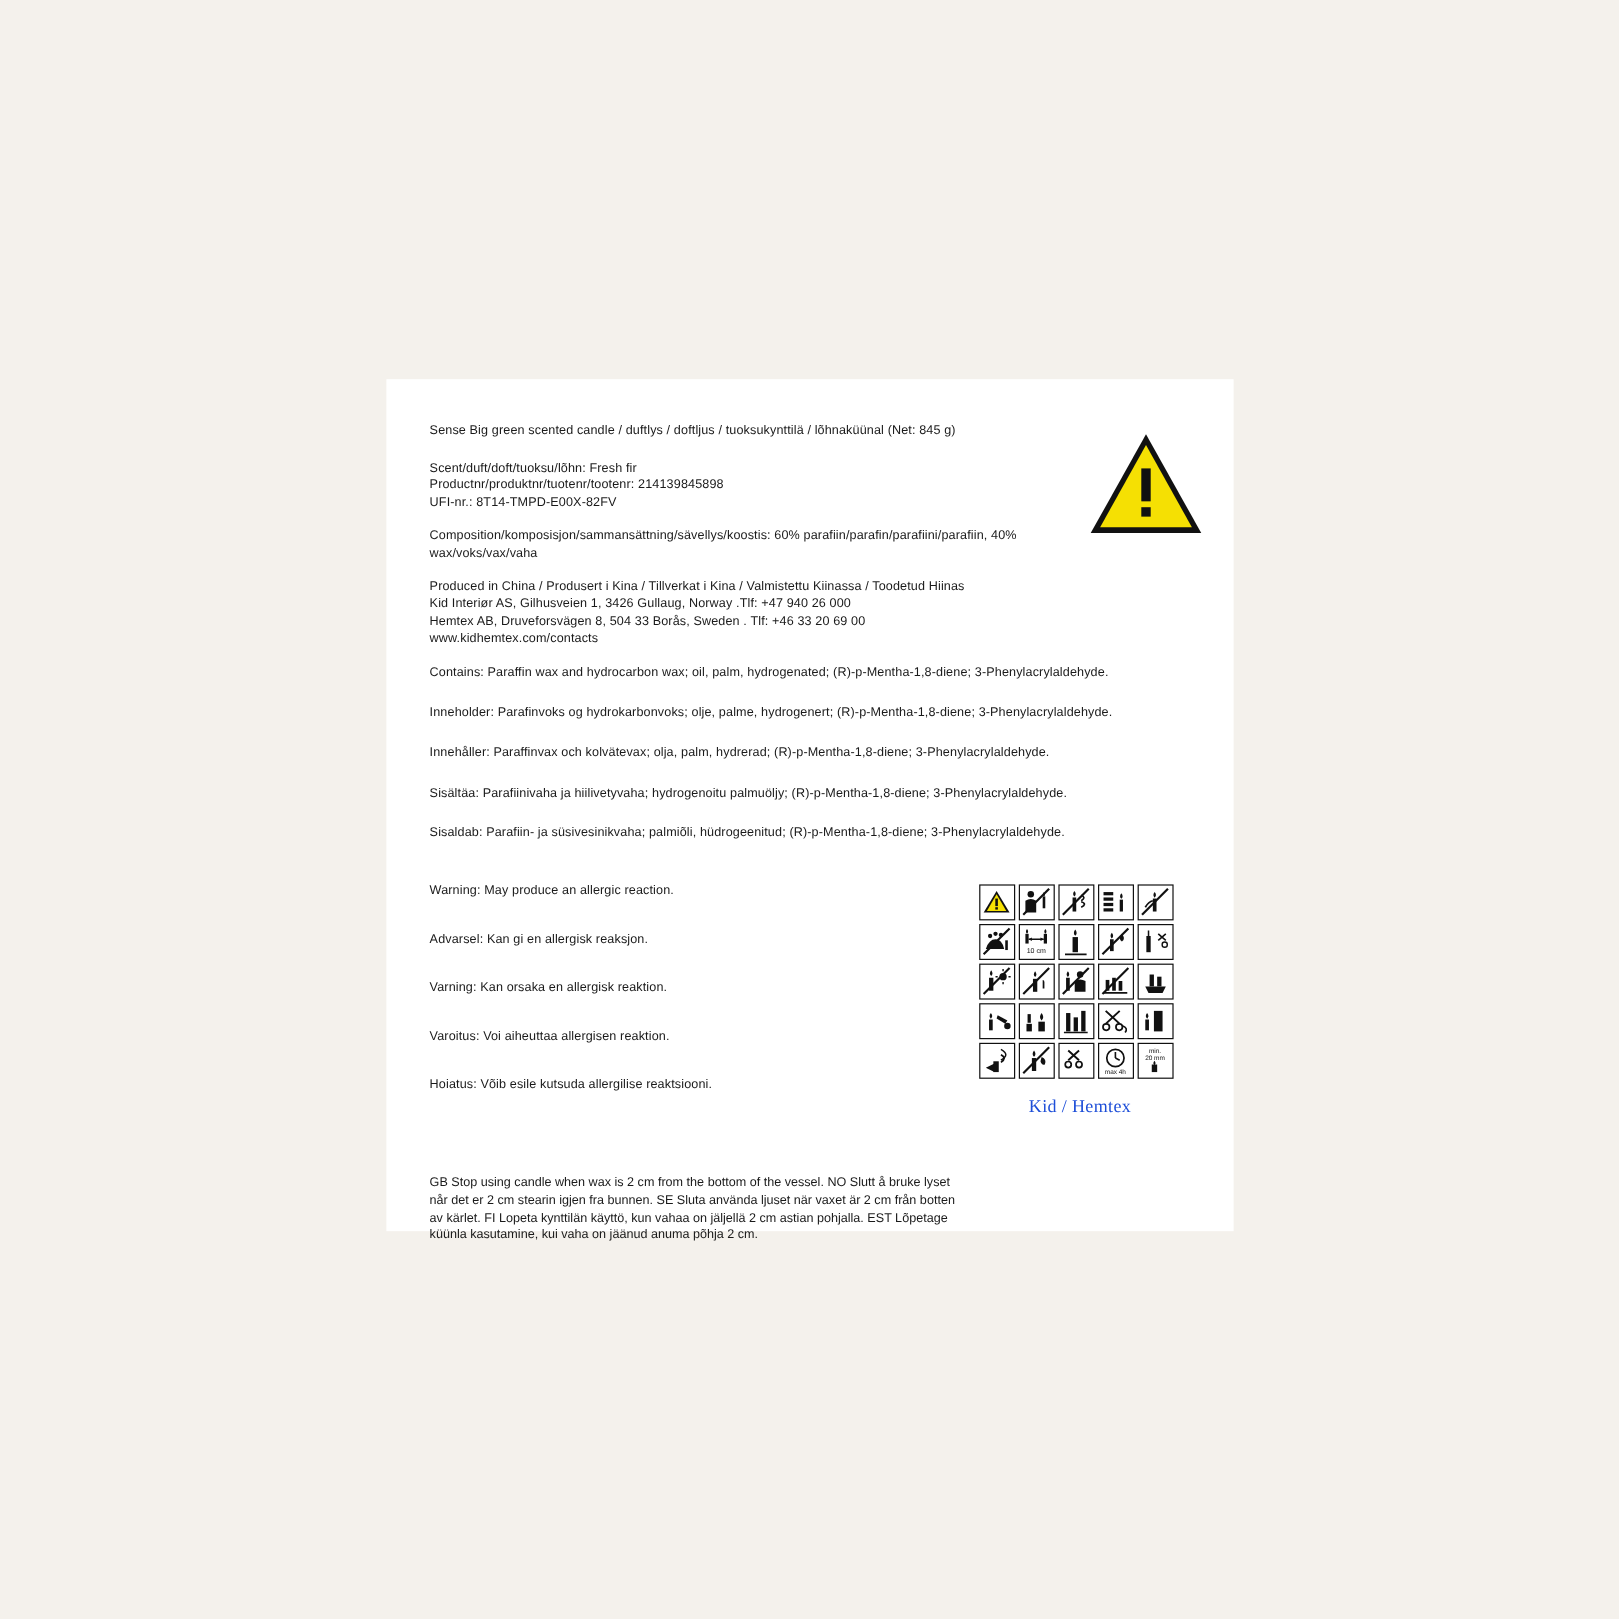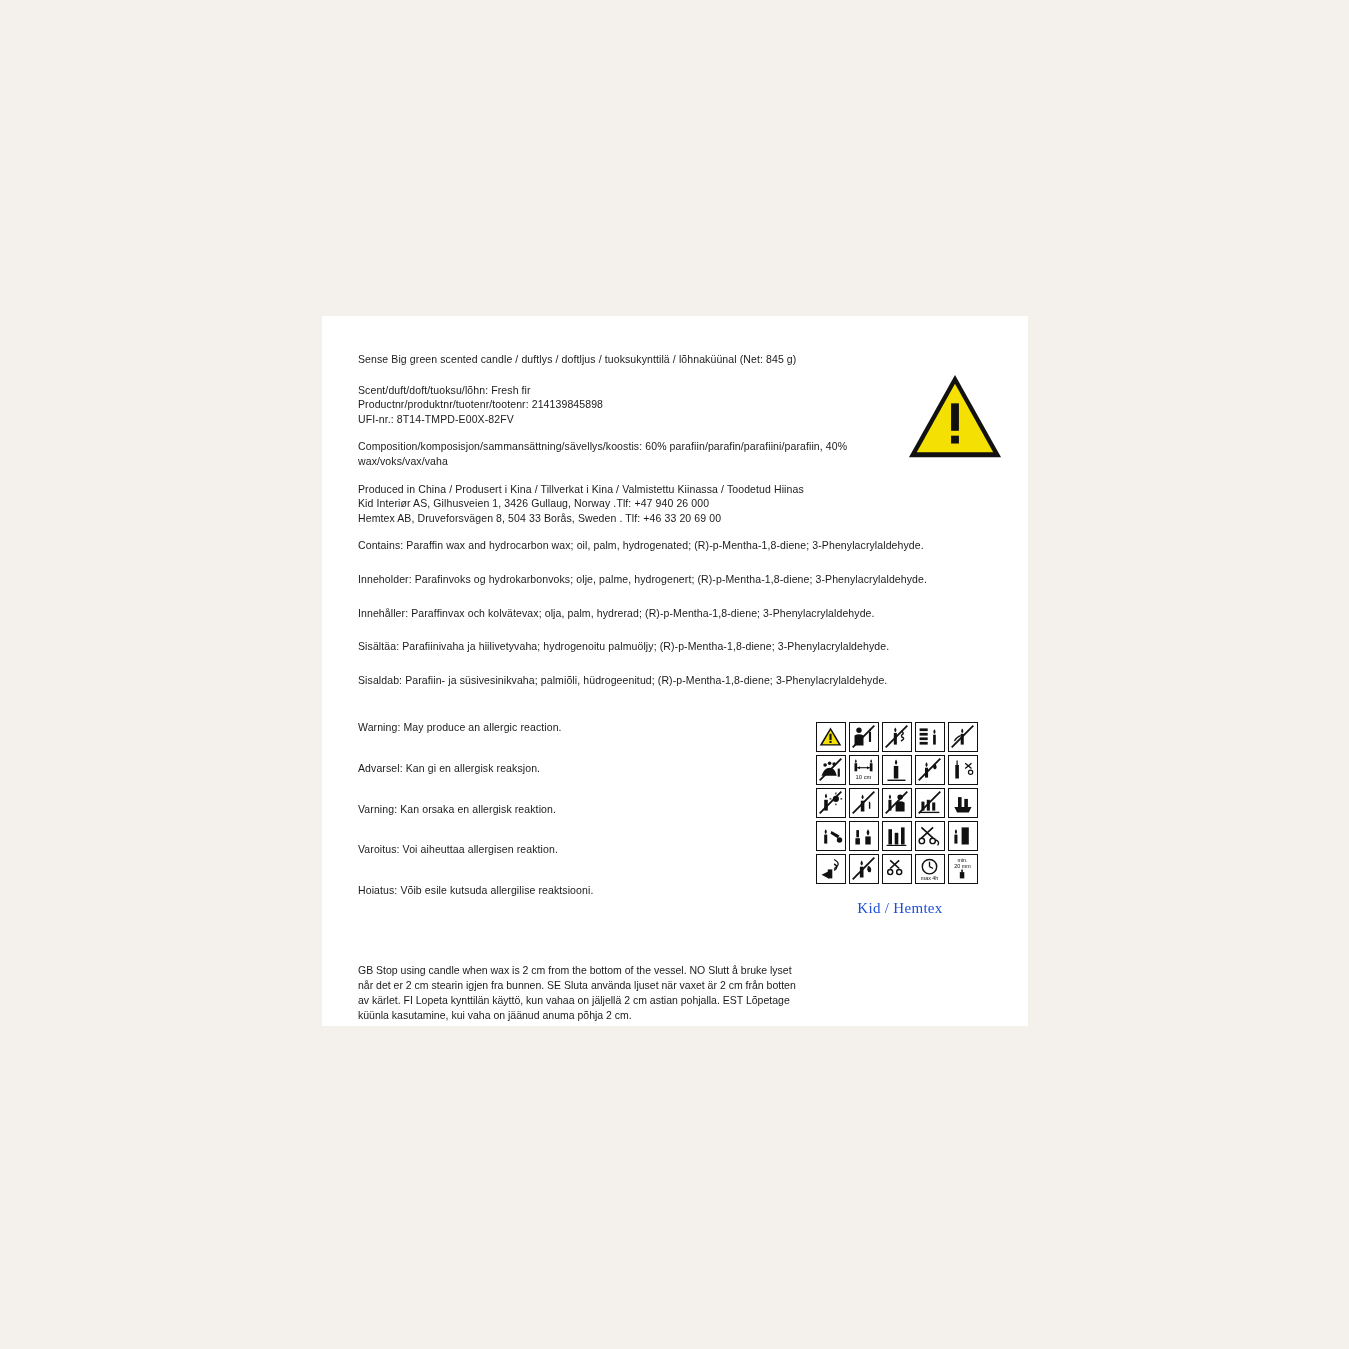--- a/index.html
+++ b/index.html
@@ -34,21 +34,21 @@
     letter-spacing: 0.01em;
   }
   .block p {
     margin: 0;
   }
   .gap-lg { height: 16px; }
   .gap-md { height: 13px; }
 
   .top-row {
     display: flex;
-    align-items: flex-end;
+    align-items: center;
     justify-content: space-between;
   }
   .top-text {
     width: 560px;
   }
   .ghs-warning {
     width: 98px;
     height: 98px;
     flex: 0 0 auto;
     margin-right: 6px;
@@ -143,20 +143,21 @@
         </svg>
       </div>
     </div>
 
     <div class="gap-md"></div>
 
     <div class="block">
       <p>Produced in China / Produsert i Kina / Tillverkat i Kina / Valmistettu Kiinassa / Toodetud Hiinas</p>
       <p>Kid Interiør AS, Gilhusveien 1, 3426 Gullaug, Norway .Tlf: +47 940 26 000</p>
       <p>Hemtex AB, Druveforsvägen 8, 504 33 Borås, Sweden . Tlf: +46 33 20 69 00</p>
+      <p>www.kidhemtex.com/contacts</p>
     </div>
 
     <div class="gap-md"></div>
 
     <div class="block contains-list">
       <p class="ln">Contains: Paraffin wax and hydrocarbon wax; oil, palm, hydrogenated; (R)-p-Mentha-1,8-diene; 3-Phenylacrylaldehyde.</p>
       <p class="ln">Inneholder: Parafinvoks og hydrokarbonvoks; olje, palme, hydrogenert; (R)-p-Mentha-1,8-diene; 3-Phenylacrylaldehyde.</p>
       <p class="ln">Innehåller: Paraffinvax och kolvätevax; olja, palm, hydrerad; (R)-p-Mentha-1,8-diene; 3-Phenylacrylaldehyde.</p>
       <p class="ln">Sisältäa: Parafiinivaha ja hiilivetyvaha; hydrogenoitu palmuöljy; (R)-p-Mentha-1,8-diene; 3-Phenylacrylaldehyde.</p>
       <p class="ln">Sisaldab: Parafiin- ja süsivesinikvaha; palmiõli, hüdrogeenitud; (R)-p-Mentha-1,8-diene; 3-Phenylacrylaldehyde.</p>

